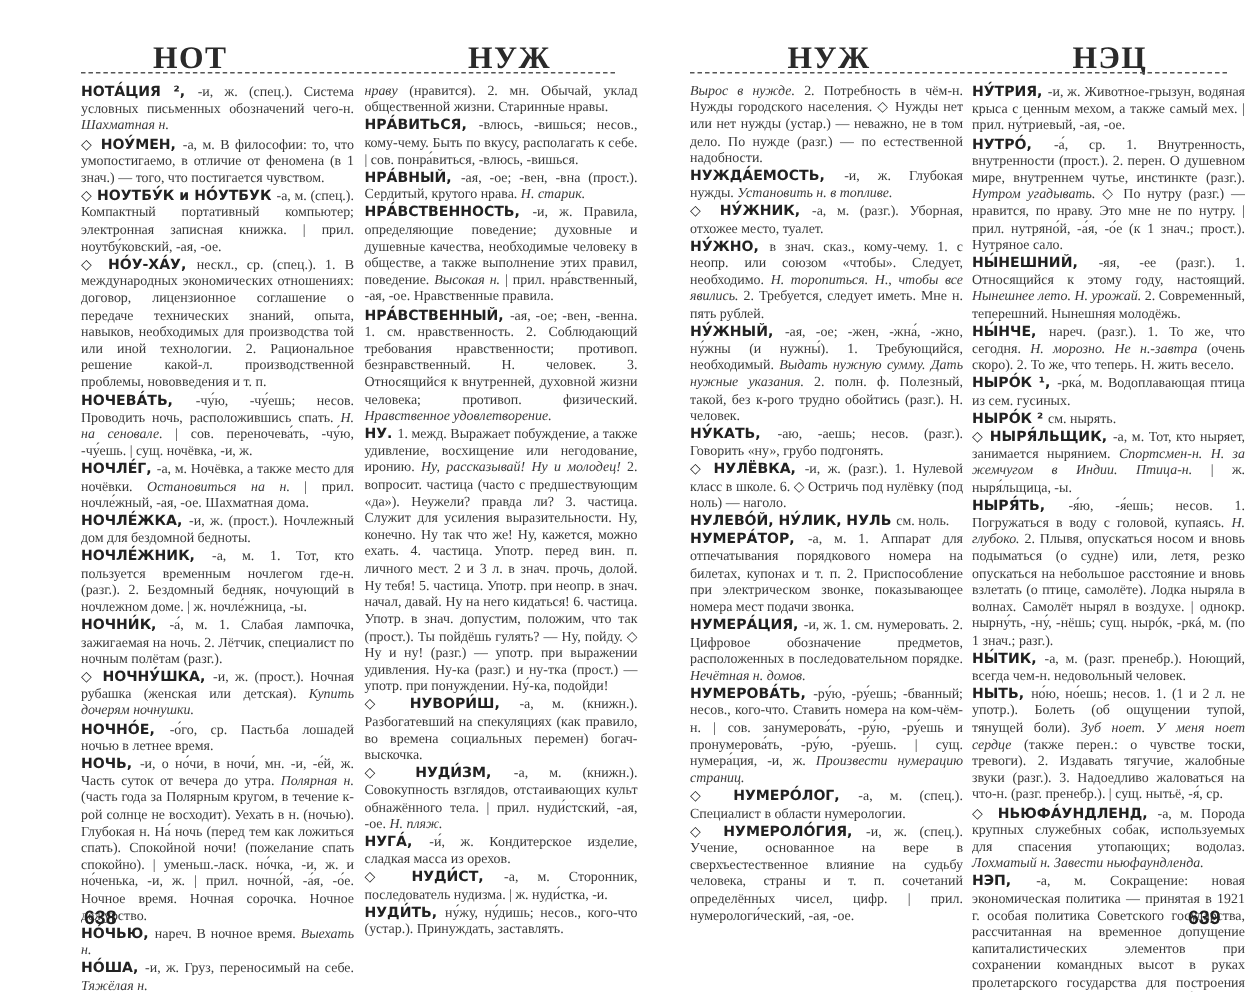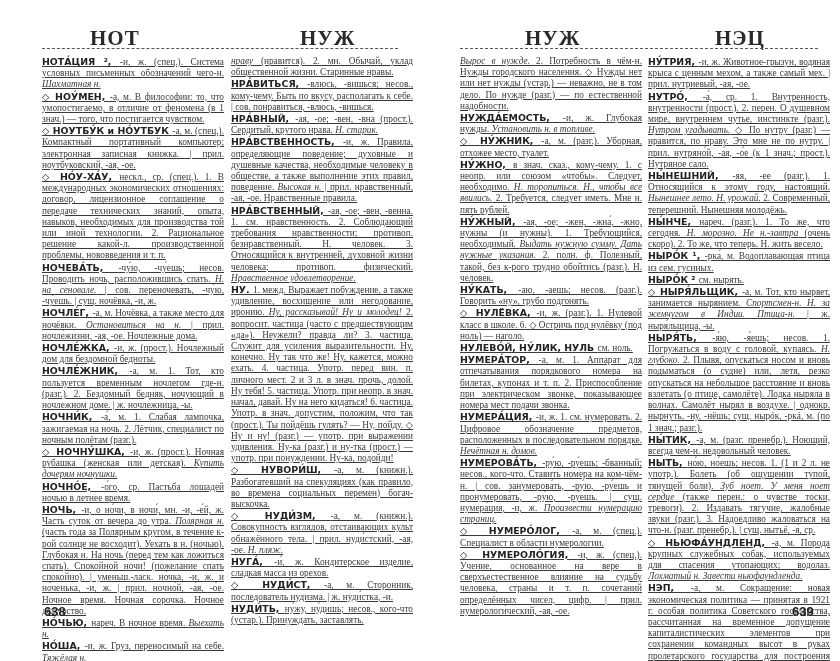--- a/index.html
+++ b/index.html
@@ -1,43 +1,43 @@
 <!DOCTYPE html>
 <html><head>
 <meta charset="utf-8">
 <style>
   html, body { margin:0; padding:0; }
   body { width:840px; height:661px; background:#ffffff; overflow:hidden; position:relative;
          font-family:"Liberation Serif","DejaVu Serif",serif; color:#3a3a3a; }
   .page { position:absolute; top:0; height:661px; }
-  .page.left { left:0; width:420px; }
+  .page.left { left:12px; width:420px; }
   .page.right { left:420px; width:420px; }
   .hdr { position:absolute; top:26px; font-size:21px; font-weight:bold; color:#2a2a2a;
          font-family:"Liberation Serif",serif; letter-spacing:1px; }
   .rule { position:absolute; top:48px; height:0; border-top:1px dashed #555; }
   .col { position:absolute; top:56px; width:182px; font-size:9.3px; line-height:11.2px; text-align:justify; }
-  .entry { margin:0;text-decoration:underline; }
+  .entry { margin:0; }
   .hw { font-family:"DejaVu Sans","Liberation Sans",sans-serif; font-weight:bold; font-size:9.4px; color:#222; }
   .it { font-style:italic; }
   .pnum { position:absolute; top:604px; font-family:Liberation Sans, sans-serif; font-weight:bold; font-size:13px; color:#222; }
 </style>
 </head>
 <body>
 
 <div class="page left">
   <div class="hdr" style="left:90px">НОТ</div>
   <div class="hdr" style="left:300px">НУЖ</div>
   <div class="rule" style="left:42px;width:356px"></div>
   <div class="col" style="left:42px">
       <p class="entry"><span class="hw">НОТА́ЦИЯ ², </span><span>-и, ж. (спец.). Система условных письменных обозначений чего-н. </span><span class="it">Шахматная н.</span></p>
       <p class="entry"><span class="hw">◇ НОУ́МЕН, </span><span>-а, м. В философии: то, что умопостигаемо, в отличие от феномена (в 1 знач.) — того, что постигается чувством.</span></p>
       <p class="entry"><span class="hw">◇ НОУТБУ́К и НО́УТБУК </span><span>-а, м. (спец.). Компактный портативный компьютер; электронная записная книжка. | прил. ноутбу́ковский, -ая, -ое.</span></p>
       <p class="entry"><span class="hw">◇ НО́У-ХА́У, </span><span>нескл., ср. (спец.). 1. В международных экономических отношениях: договор, лицензионное соглашение о передаче технических знаний, опыта, навыков, необходимых для производства той или иной технологии. 2. Рациональное решение какой-л. производственной проблемы, нововведения и т. п.</span></p>
       <p class="entry"><span class="hw">НОЧЕВА́ТЬ, </span><span>-чу́ю, -чу́ешь; несов. Проводить ночь, расположившись спать. </span><span class="it">Н. на сеновале.</span><span> | сов. переночева́ть, -чу́ю, -чу́ешь. | сущ. ночёвка, -и, ж.</span></p>
-      <p class="entry"><span class="hw">НОЧЛЕ́Г, </span><span>-а, м. Ночёвка, а также место для ночёвки. </span><span class="it">Остановиться на н.</span><span> | прил. ночле́жизни, -ая, -ое. Ночлежные дома.</span></p>
+      <p class="entry"><span class="hw">НОЧЛЕ́Г, </span><span>-а, м. Ночёвка, а также место для ночёвки. </span><span class="it">Остановиться на н.</span><span> | прил. ночле́жный, -ая, -ое. Шахматная дома.</span></p>
       <p class="entry"><span class="hw">НОЧЛЕ́ЖКА, </span><span>-и, ж. (прост.). Ночлежный дом для бездомной бедноты.</span></p>
       <p class="entry"><span class="hw">НОЧЛЕ́ЖНИК, </span><span>-а, м. 1. Тот, кто пользуется временным ночлегом где-н. (разг.). 2. Бездомный бедняк, ночующий в ночлежном доме. | ж. ночле́жница, -ы.</span></p>
       <p class="entry"><span class="hw">НОЧНИ́К, </span><span>-а́, м. 1. Слабая лампочка, зажигаемая на ночь. 2. Лётчик, специалист по ночным полётам (разг.).</span></p>
       <p class="entry"><span class="hw">◇ НОЧНУ́ШКА, </span><span>-и, ж. (прост.). Ночная рубашка (женская или детская). </span><span class="it">Купить дочерям ночнушки.</span></p>
       <p class="entry"><span class="hw">НОЧНО́Е, </span><span>-о́го, ср. Пастьба лошадей ночью в летнее время.</span></p>
       <p class="entry"><span class="hw">НОЧЬ, </span><span>-и, о но́чи, в ночи́, мн. -и, -е́й, ж. Часть суток от вечера до утра. </span><span class="it">Полярная н.</span><span> (часть года за Полярным кругом, в течение к-рой солнце не восходит). Уехать в н. (ночью). Глубокая н. На́ ночь (перед тем как ложиться спать). Спокойной ночи! (пожелание спать спокойно). | уменьш.-ласк. но́чка, -и, ж. и но́ченька, -и, ж. | прил. ночно́й, -а́я, -о́е. Ночное время. Ночная сорочка. Ночное дежурство.</span></p>
       <p class="entry"><span class="hw">НО́ЧЬЮ, </span><span>нареч. В ночное время. </span><span class="it">Выехать н.</span></p>
       <p class="entry"><span class="hw">НО́ША, </span><span>-и, ж. Груз, переносимый на себе. </span><span class="it">Тяжёлая н.</span></p>
     </div>
   <div class="col" style="left:231px">

